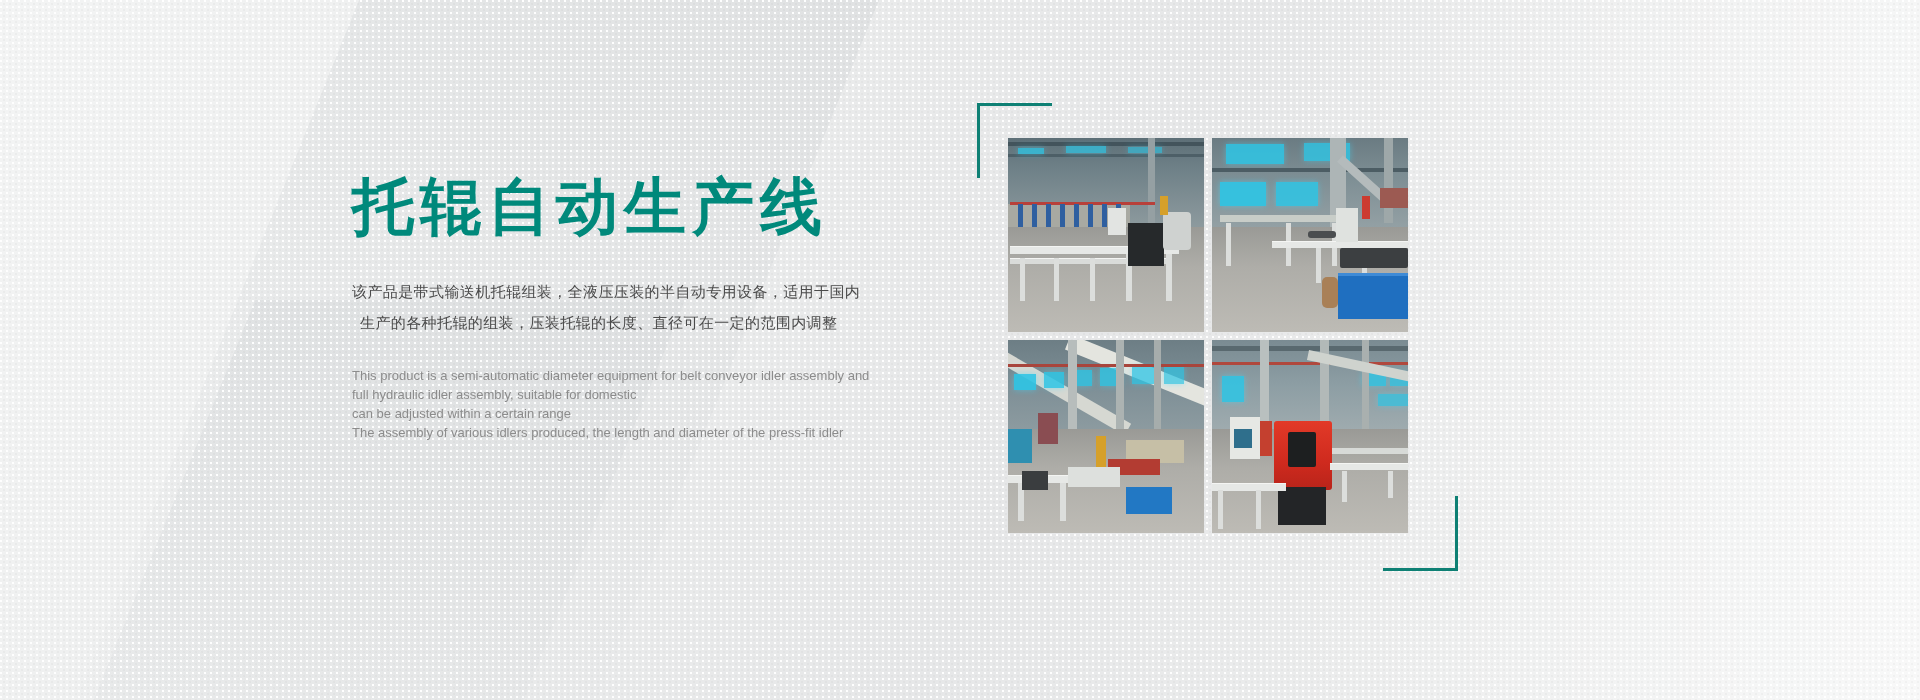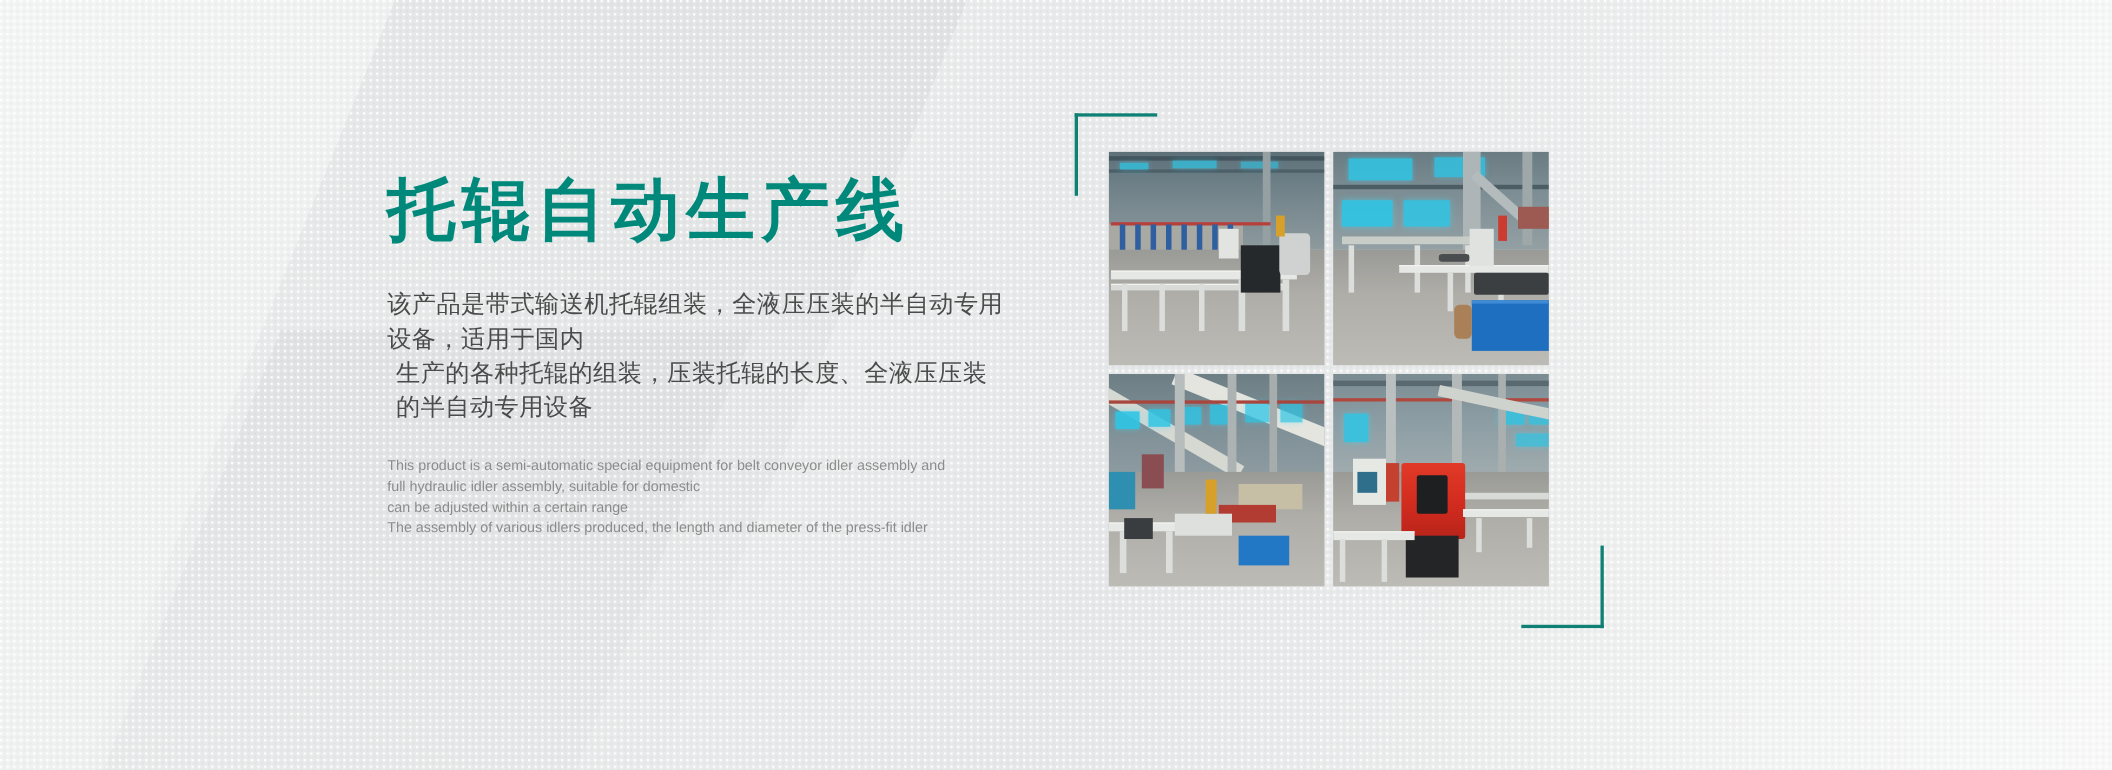--- a/index.html
+++ b/index.html
@@ -61,21 +61,21 @@
     right: 0; top: 0;
     width: 640px; height: 700px;
     background: linear-gradient(90deg, rgba(255,255,255,0) 0%, rgba(255,255,255,0.45) 100%);
     z-index: 1;
   }
 
   
   .left-col {
     position: absolute;
     left: 352px;
-    top: 157px;
+    top: 172px;
     width: 620px;
     z-index: 5;
   }
 
   .main-title {
     font-size: 62px;
     line-height: 70px;
     font-weight: 700;
     color: #00897b;
     letter-spacing: 6px;
@@ -102,21 +102,21 @@
     letter-spacing: 1px;
     white-space: nowrap;
     cursor: pointer;
   }
   .tag-0 { background: #26304f; min-width: 140px; }
   .tag-1 { background: #0b62ab; min-width: 132px; }
   .tag-2 { background: #2db0b5; min-width: 128px; }
 
   
   .cn-desc {
-    font-size: 22px;
+    font-size: 15px;
     line-height: 31px;
     color: #4b4b4b;
     margin: 0 0 28px 0;
     max-width: 560px;
     letter-spacing: 0.4px;
   }
   .cn-desc .line { display: block; }
   .cn-desc .line-2 { padding-left: 8px; }
 
   
@@ -216,25 +216,25 @@
   <div class="diag-shape-2"></div>
   <div class="vgrad-right"></div>
 
   <div class="left-col">
 
     <h1 class="main-title">托辊自动生产线</h1>
 
 
     <p class="cn-desc">
       <span class="line line-1">该产品是带式输送机托辊组装，全液压压装的半自动专用设备，适用于国内</span>
-      <span class="line line-2">生产的各种托辊的组装，压装托辊的长度、全液压压装的半自动专用设备</span>
+      <span class="line line-2">生产的各种托辊的组装，压装托辊的长度、直径可在一定的范围内调整</span>
     </p>
 
     <p class="en-desc">
-      <span class="line">This product is a semi-automatic special equipment for belt conveyor idler assembly and</span>
+      <span class="line">This product is a semi-automatic diameter equipment for belt conveyor idler assembly and</span>
       <span class="line">full hydraulic idler assembly, suitable for domestic</span>
       <span class="line">can be adjusted within a certain range</span>
       <span class="line">The assembly of various idlers produced, the length and diameter of the press-fit idler</span>
     </p>
   </div>
 
   <div class="bracket bracket-tl"></div>
   <div class="bracket bracket-br"></div>
 
   <div class="photo-block">

